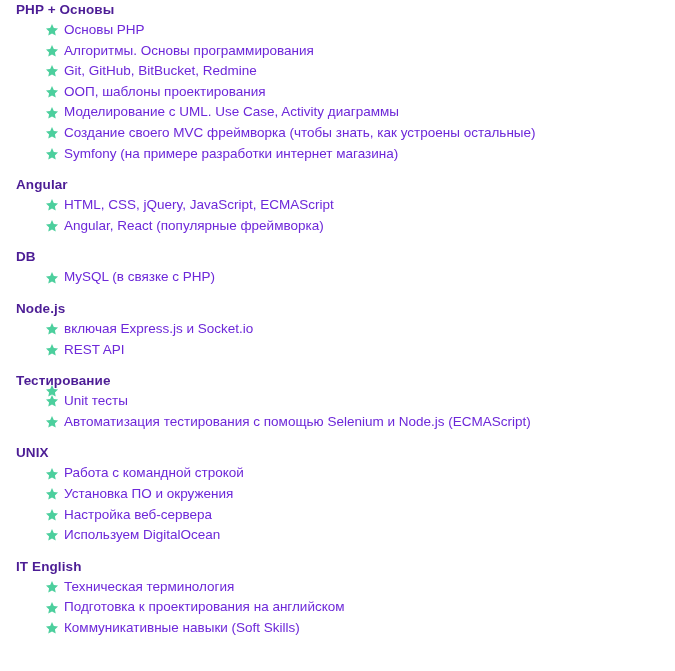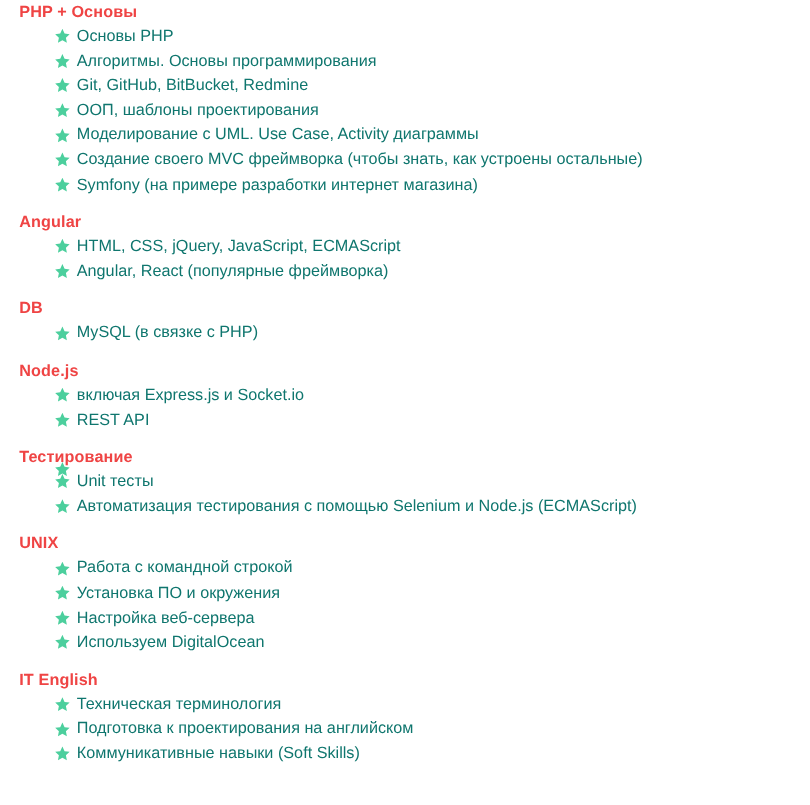--- a/index.html
+++ b/index.html
@@ -22,21 +22,21 @@
   }
 
   .section {
     margin: 0;
     padding: 0;
   }
 
   .section-heading {
     font-size: 13.5px;
     font-weight: bold;
-    color: #ef4444;
+    color: #4c1d95;
     margin: 0 0 0 0;
     padding: 0 17px 0 16px;
     line-height: 20px;
     letter-spacing: 0.1px;
   }
 
   .section + .section .section-heading {
     padding-top: 11px;
   }
 
@@ -44,21 +44,21 @@
     list-style: none;
     margin: 0;
     padding: 0;
   }
 
   .item {
     position: relative;
     padding-left: 64px;
     line-height: 20.6px;
     font-size: 13.5px;
-    color: #0f766e;
+    color: #6d28d9;
     white-space: nowrap;
   }
 
   .star-icon {
     position: absolute;
     left: 45px;
     top: 50%;
     transform: translateY(-50%);
     width: 14px;
     height: 14px;

